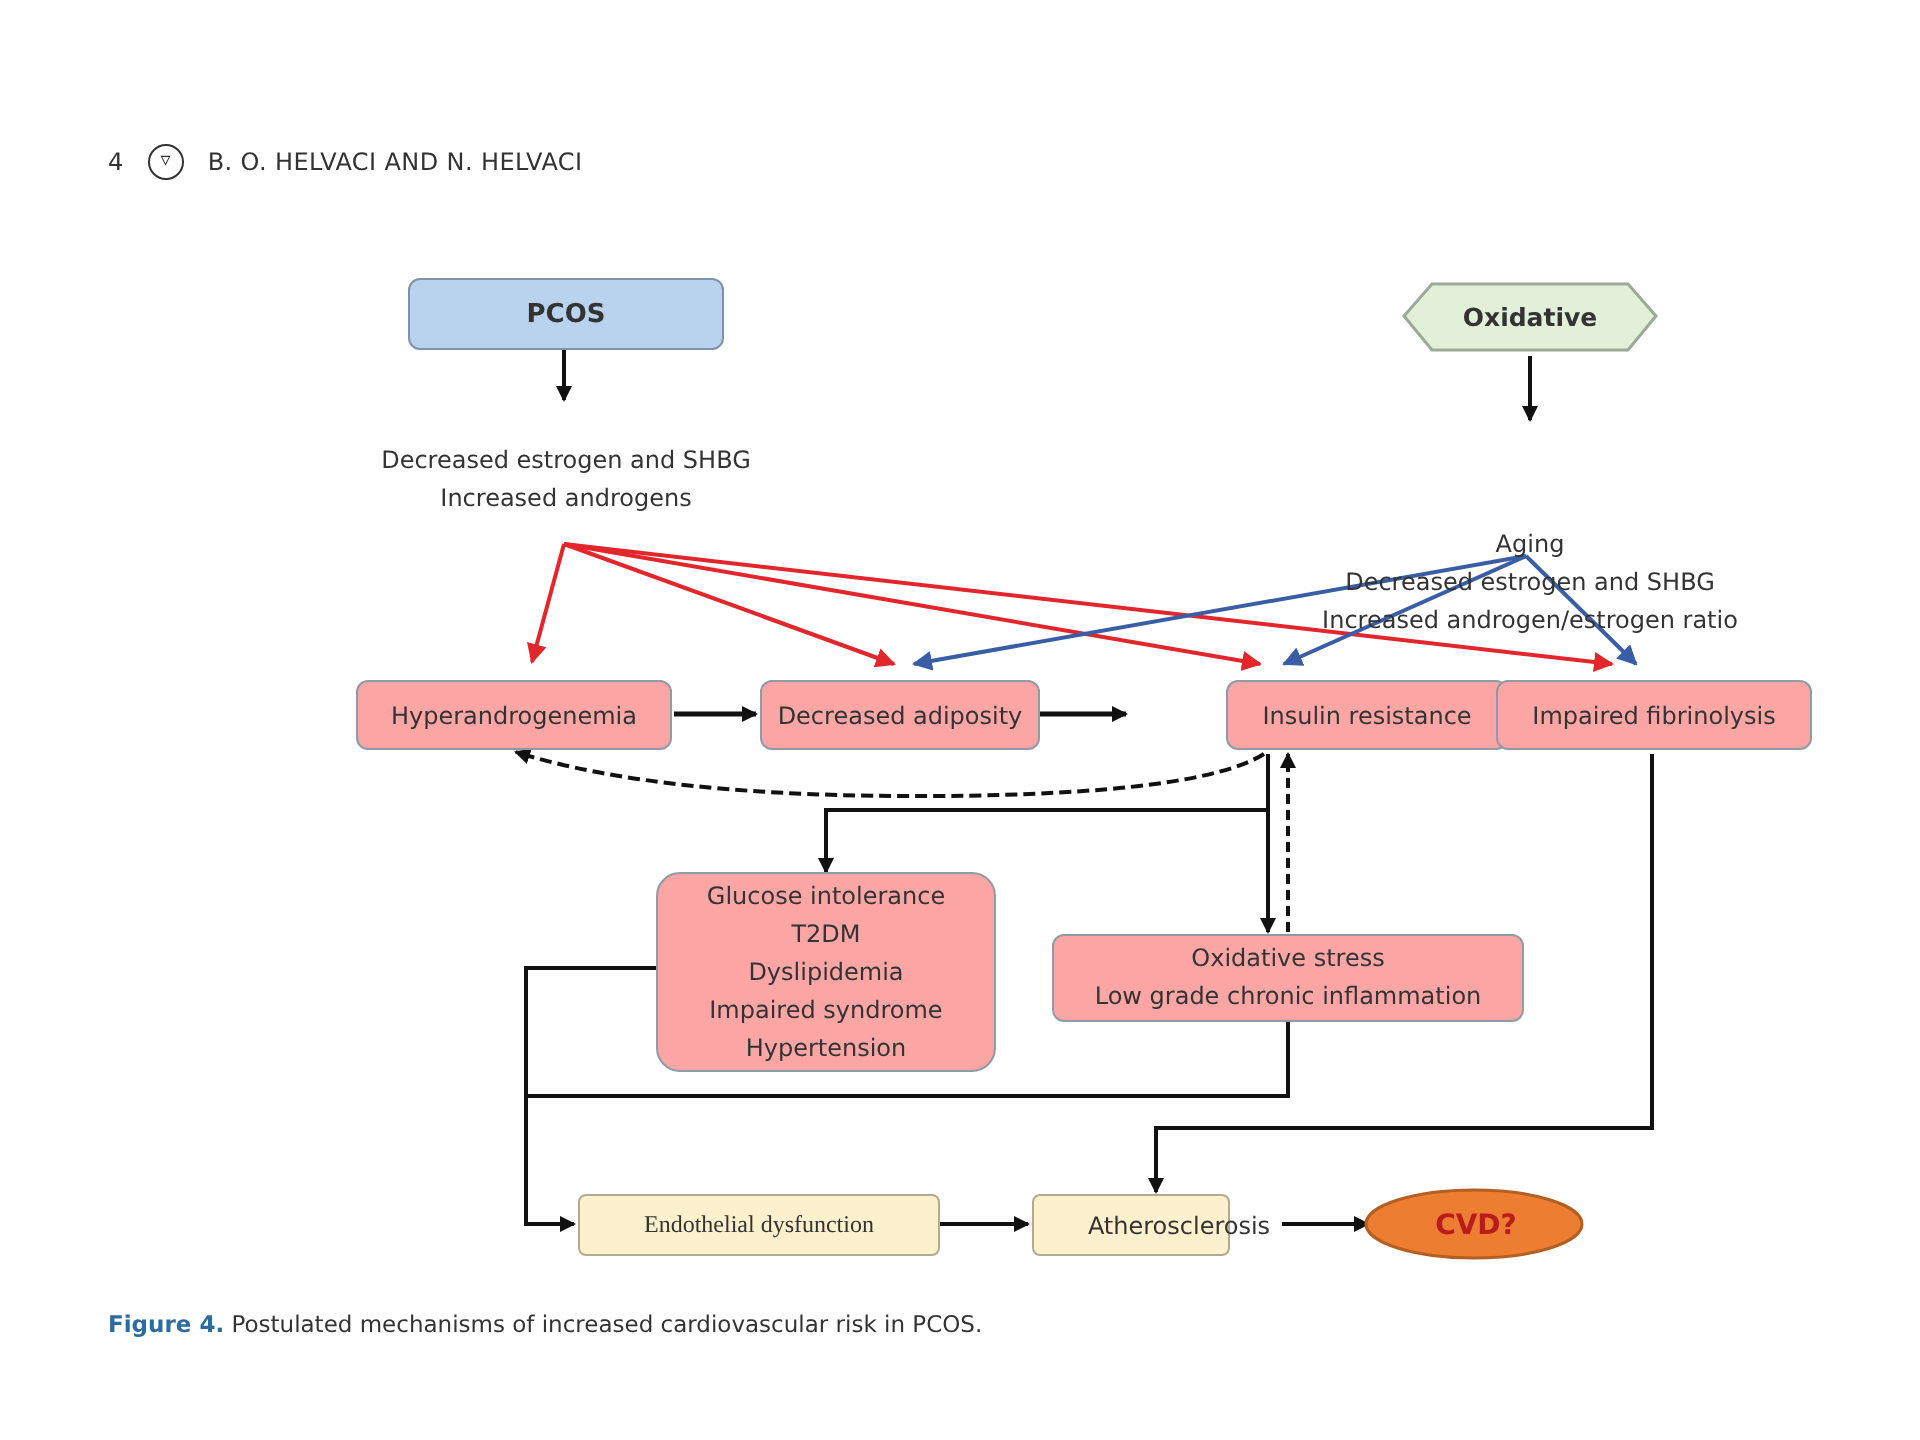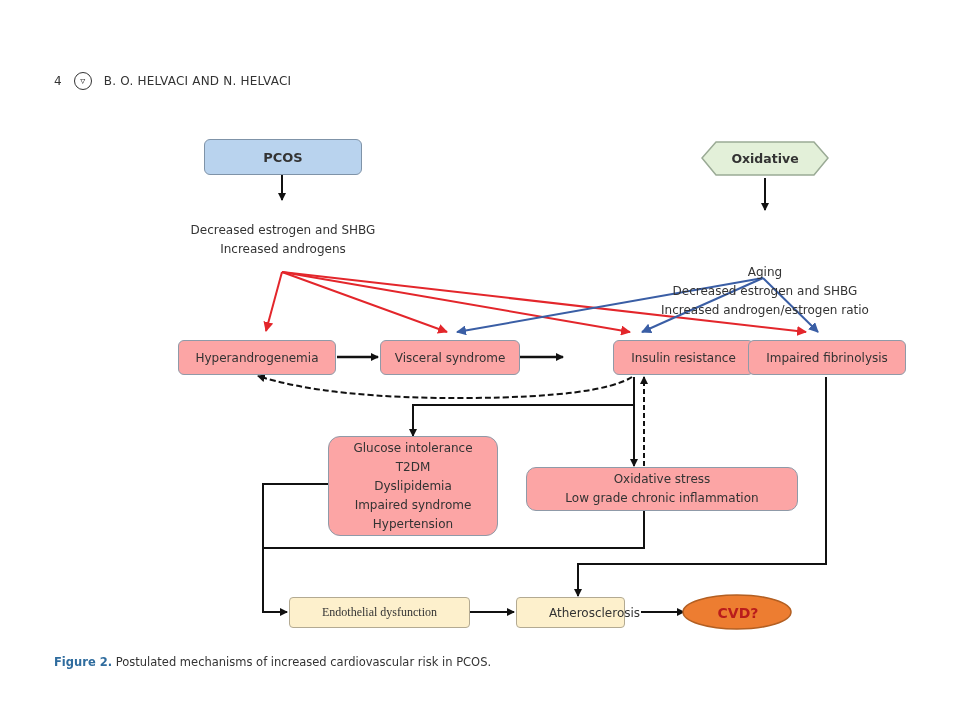--- a/index.html
+++ b/index.html
@@ -96,47 +96,47 @@
 <div class="box plain multiline" style="left:630px;top:215px;width:270px;height:56px;margin-top:48px;">
   <span>Aging
 Decreased estrogen and SHBG
 Increased androgen/estrogen ratio</span>
 </div>
 
 <div class="box gray" style="left:178px;top:340px;width:158px;height:35px;">
   <span>Hyperandrogenemia</span>
 </div>
 <div class="box gray" style="left:380px;top:340px;width:140px;height:35px;">
-  <span>Visceral syndrome</span>
+  <span>Decreased adiposity</span>
 </div>
 <div class="box gray" style="left:565px;top:340px;width:141px;height:35px;margin-left:48px;">
   <span>Insulin resistance</span>
 </div>
 <div class="box gray" style="left:748px;top:340px;width:158px;height:35px;">
   <span>Impaired fibrinolysis</span>
 </div>
 
 <div class="box gray multiline" style="left:328px;top:436px;width:170px;height:100px;border-radius:12px;">
   <span>Glucose intolerance
 T2DM
 Dyslipidemia
 Impaired syndrome
 Hypertension</span>
 </div>
-<div class="box gray multiline" style="left:526px;top:467px;width:272px;height:44px;border-radius:10px;">
+<div class="box gray multiline" style="left:526px;top:467px;width:236px;height:44px;">
   <span>Oxidative stress
 Low grade chronic inflammation</span>
 </div>
 
 <div class="box cream" style="left:289px;top:597px;width:181px;height:31px;font-family:Liberation Serif, serif;">
   <span>Endothelial dysfunction</span>
 </div>
-<div class="box cream" style="left:516px;top:597px;width:109px;height:31px;padding-left:48px;">
+<div class="box cream" style="left:516px;top:597px;width:99px;height:31px;padding-left:48px;">
   <span>Atherosclerosis</span>
 </div>
 <div class="box" style="left:684px;top:596px;width:108px;height:33px;font-weight:bold;font-size:14px;color:#b91c1c;">
   <span>CVD?</span>
 </div>
 
 <div class="caption">
-  <span class="fig">Figure 2.</span>
+  <span class="fig">Figure 4.</span>
   <span>Postulated mechanisms of increased cardiovascular risk in PCOS.</span>
 </div>
 
 </body></html>

